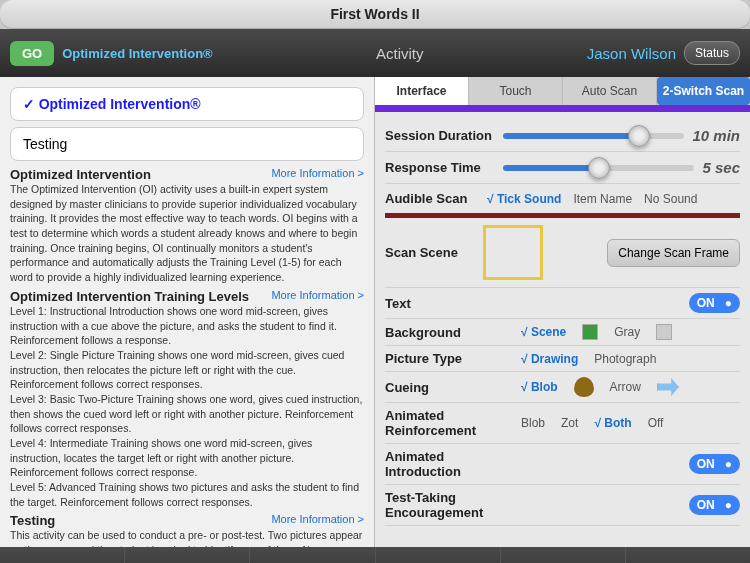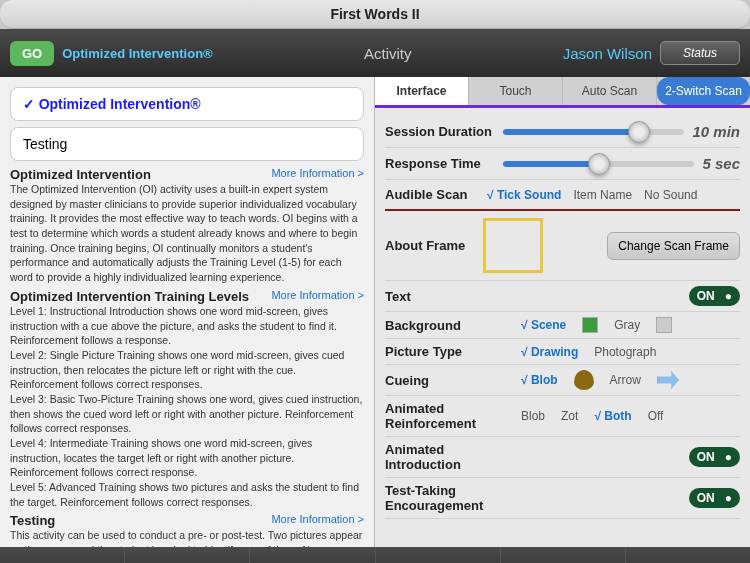--- a/index.html
+++ b/index.html
@@ -49,25 +49,24 @@
     }
     #user-name {
       color: #5bc8fa;
       font-size: 15px;
       margin-right: 8px;
     }
     #status-button {
       background: linear-gradient(180deg, #666, #444);
       color: white;
       border: 1px solid #888;
-      border-radius: 5px;
-      padding: 4px 22px;
+      border-radius: 11px;
+      padding: 4px 10px;
       font-size: 12px;
       cursor: pointer;
-      font-style: italic;
     }
 
     
     #main {
       display: flex;
       height: 470px;
     }
 
     
     #left-panel {
@@ -123,37 +122,37 @@
     #right-panel {
       width: 375px;
       background: #e8e8e8;
       padding: 0;
     }
 
     
     #scan-tabs {
       display: flex;
       background: #d0d0d0;
-      border-bottom: 3px solid #6d28d9;
+      border-bottom: 7px solid #6d28d9;
     }
     .scan-tab {
       flex: 1;
       text-align: center;
       padding: 7px 4px;
       font-size: 12px;
       color: #444;
       cursor: pointer;
       border-right: 1px solid #bbb;
     }
     .scan-tab:last-child { border-right: none; }
     .scan-tab.active {
       background: #3a7bd5;
       color: white;
-      font-weight: normal;
-      border-radius: 12px;
+      font-weight: bold;
+      border-radius: 4px;
     }
     .scan-tab.interface-tab {
       background: white;
       border-bottom: none;
       font-weight: bold;
       color: #333;
     }
 
     
     #settings-area {
@@ -221,21 +220,21 @@
       left: 50%;
       transform: translateX(-50%);
       box-shadow: 0 2px 4px rgba(0,0,0,0.3);
     }
 
     
     .audible-row {
       display: flex;
       align-items: center;
       padding: 7px 0;
-      border-bottom: 2px solid #7f1d1d;
+      border-bottom: 5px solid #7f1d1d;
       gap: 12px;
     }
     .audible-label { font-size: 13px; font-weight: bold; color: #222; width: 90px; flex-shrink: 0; }
     .check-option { font-size: 12px; color: #1a6fcc; font-weight: bold; cursor: pointer; }
     .check-option::before { content: '√ '; color: #1a6fcc; }
     .option-text { font-size: 12px; color: #555; }
 
     
     .scan-frame-row {
       display: flex;
@@ -256,21 +255,21 @@
       background: linear-gradient(180deg, #e0e0e0, #c8c8c8);
       border: 1px solid #aaa;
       border-radius: 6px;
       padding: 6px 10px;
       font-size: 12px;
       cursor: pointer;
     }
 
     
     .toggle-on {
-      background: #14532d;
+      background: #3b82f6;
       border-radius: 12px;
       padding: 3px 8px;
       color: white;
       font-size: 12px;
       font-weight: bold;
       cursor: pointer;
       display: inline-block;
       min-width: 44px;
       text-align: center;
     }
@@ -392,21 +391,21 @@
       </div>
 
       <div class="audible-row">
         <span class="audible-label">Audible Scan</span>
         <span class="check-option">Tick Sound</span>
         <span class="option-text">Item Name</span>
         <span class="option-text">No Sound</span>
       </div>
 
       <div class="scan-frame-row">
-        <span class="scan-frame-label">About Frame</span>
+        <span class="scan-frame-label">Scan Scene</span>
         <div class="scan-frame-box"></div>
         <button class="change-scan-btn">Change Scan Frame</button>
       </div>
 
       <div class="multi-row">
         <span class="multi-label">Text</span>
         <span style="margin-left:auto;">
           <span class="toggle-on">ON &nbsp; ●</span>
         </span>
       </div>

